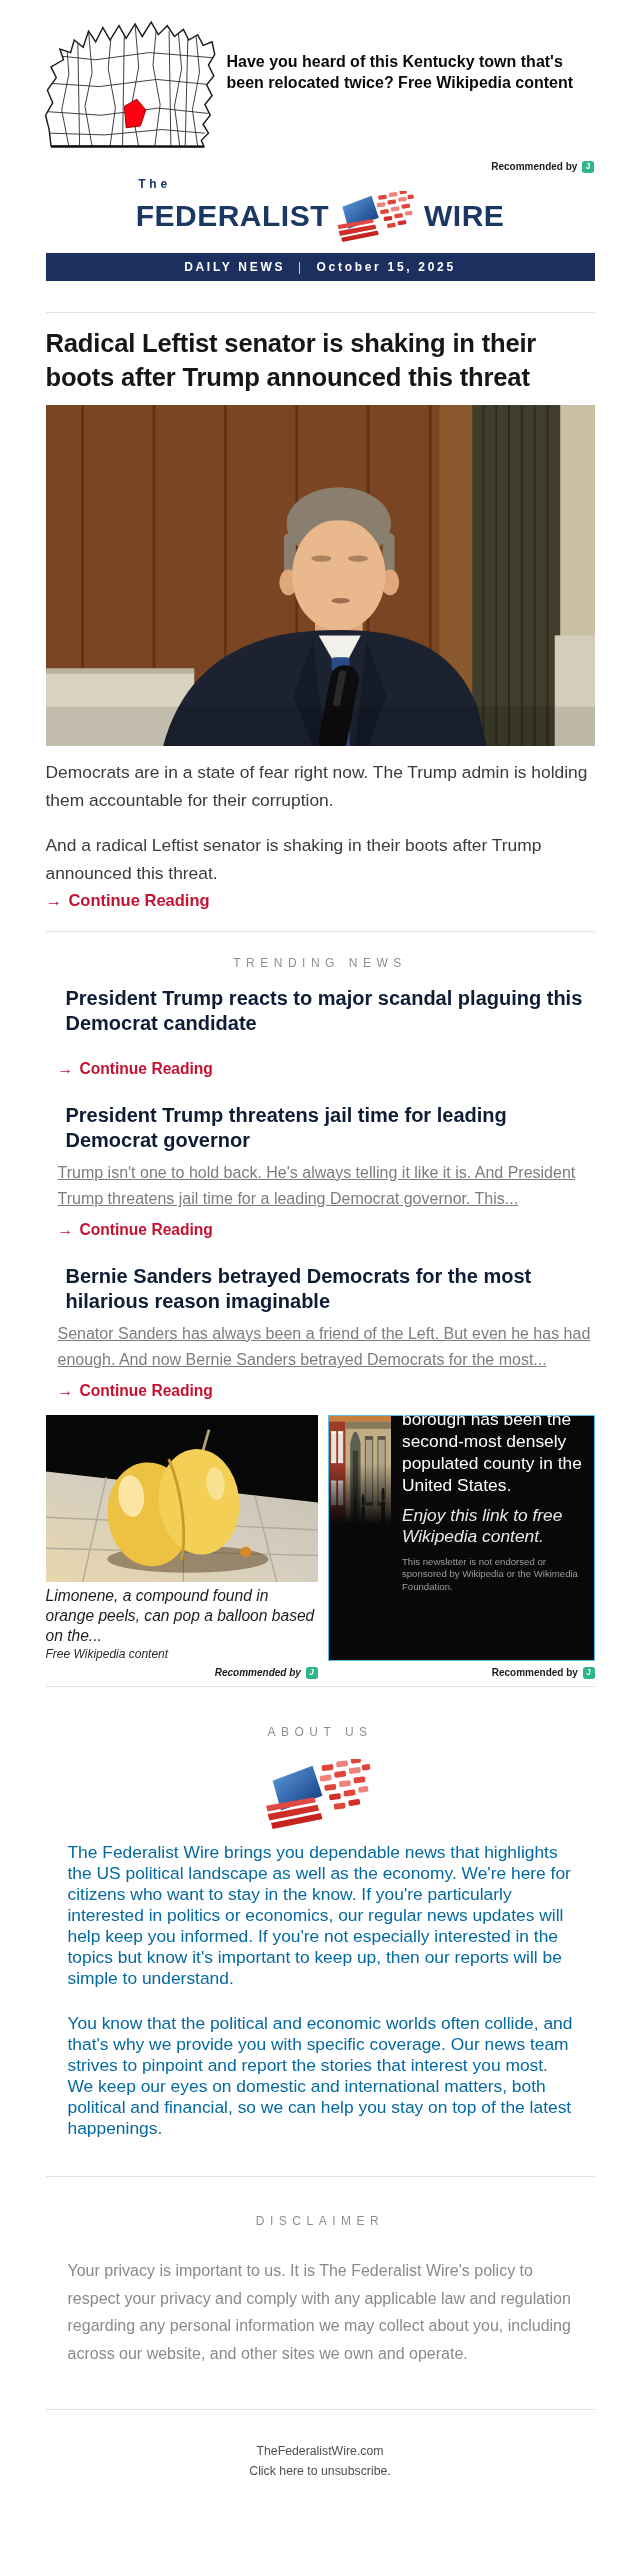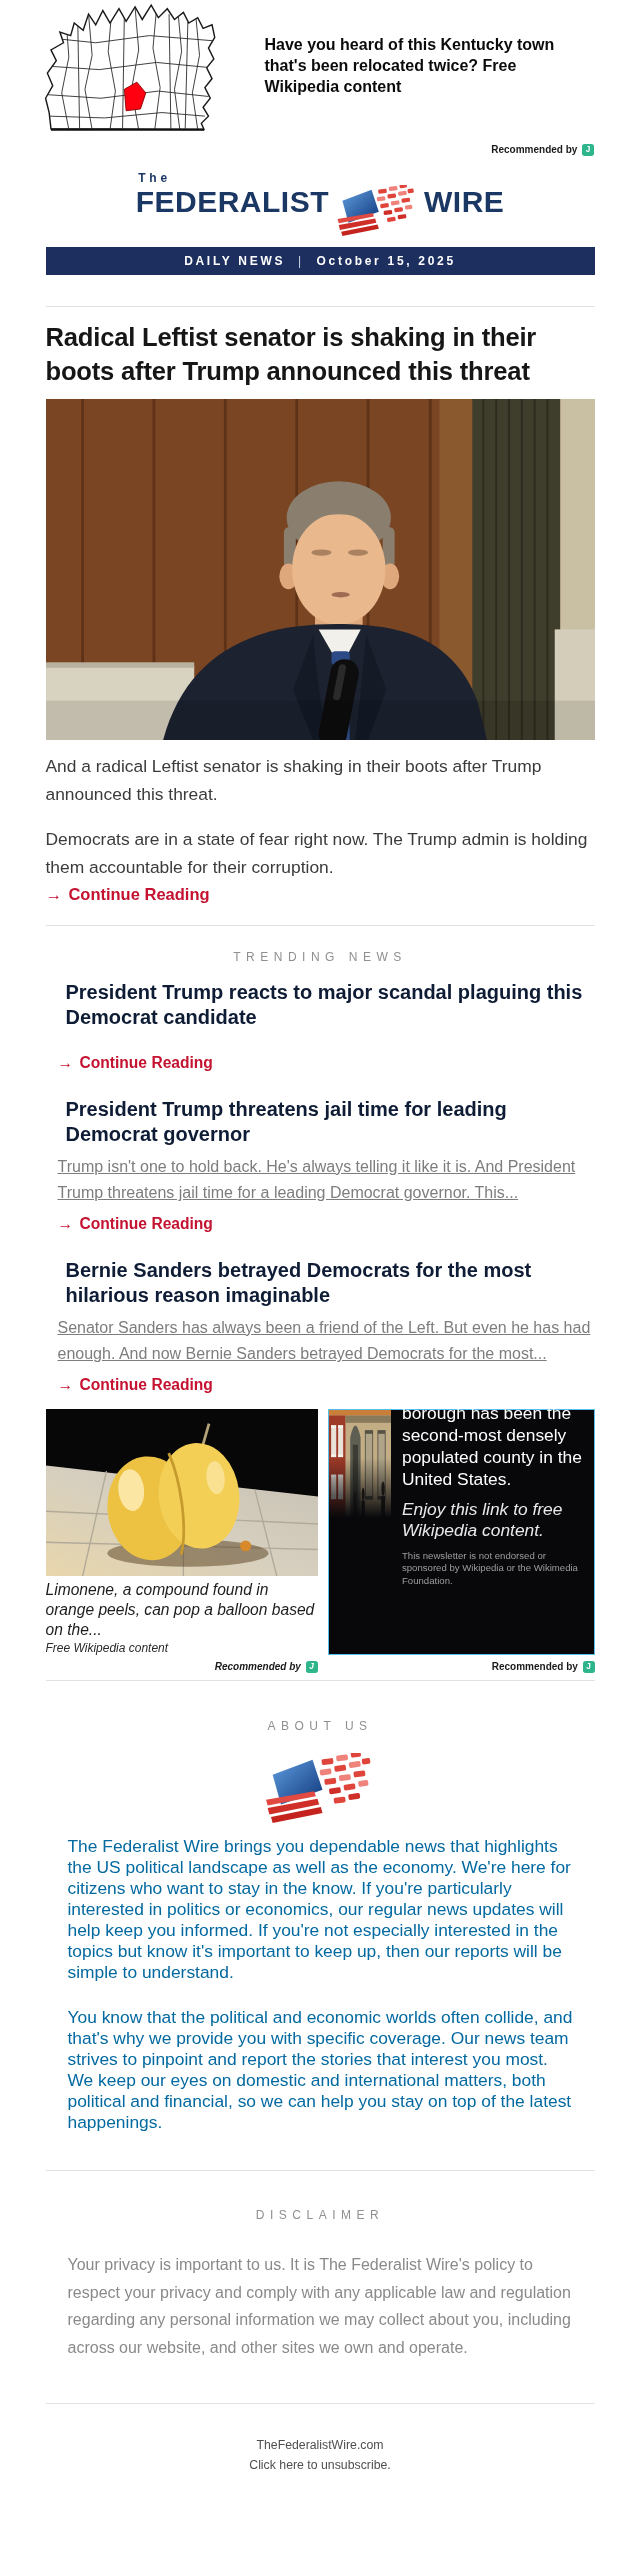--- a/index.html
+++ b/index.html
@@ -1,33 +1,33 @@
 <!DOCTYPE html>
 <html style="font-size:14.6px"><head>
 <meta charset="utf-8">
 <style>
   * { margin:0; padding:0; box-sizing:border-box; }
   body { background:#ffffff; font-family:"Liberation Sans", sans-serif; }
   .page { width:640px; min-height:2576px; margin:0 auto; background:#fff; overflow:hidden; }
   .content { width:549px; margin:0 auto; }
 
   
-  .top-ad { display:flex; padding:3px 46px 0 42px; cursor:pointer;gap:38px; }
+  .top-ad { display:flex; padding:20px 46px 0 42px; cursor:pointer; }
   .top-ad .map { width:179px; height:135px; flex:0 0 auto; }
   .top-ad .ad-headline { padding:31px 0 0 5.5px; font-weight:bold; font-size:16px; line-height:21px; color:#0b0b0b; }
   .rec-row { display:flex; justify-content:flex-end; align-items:center; padding:5.5px 46px 0 0; }
   .rec-label { font-size:10px; font-weight:bold; color:#1a1a1a; }
   .rec-badge { width:12px; height:12px; margin-left:4.6px; border-radius:2.7px; background:#2fb58c; color:#fff;
                font-size:8.2px; font-weight:bold; display:flex; align-items:center; justify-content:center; }
 
   
-  .logo-wrap { text-align:center; margin-top:15px; }
+  .logo-wrap { text-align:center; margin-top:4px; }
   .logo { display:inline-block; text-align:left; cursor:pointer; }
   .logo .the { font-size:12px; font-weight:bold; letter-spacing:3.7px; color:#1b3764; margin-left:2.7px; }
-  .logo-row { display:flex; align-items:flex-start; }
+  .logo-row { display:flex; align-items:center; }
   .logo-row .word { font-size:30px; font-weight:bold; color:#1b3764; letter-spacing:0.5px; }
   .logo-row svg { margin:0 5.5px; }
 
   
   .news-bar { width:549px; height:28px; margin:11px auto 0; background:#1c2f5e; color:#fff;
               display:flex; align-items:center; justify-content:center; font-size:12px; font-weight:bold; letter-spacing:2.7px; }
   .news-bar .sep { margin:0 12.8px; font-weight:normal; color:#cfd6e4; }
 
   .divider { width:549px; height:0.9px; background:#e2e2e2; margin:0 auto; }
 
@@ -203,22 +203,22 @@
       <polygon points="298,252 344,252 322,294" fill="#f2f0ea"></polygon>
       <rect x="312" y="276" width="20" height="15" rx="4" fill="#2c4a85"></rect>
       <path d="M314,288 L330,288 L332,373 L308,373 Z" fill="#33518e"></path>
       <g transform="rotate(11 320 330)">
         <rect x="305" y="284" width="31" height="98" rx="15" fill="#0d0d0d"></rect>
         <rect x="313" y="290" width="8" height="40" rx="4" fill="#2a2a2a"></rect>
       </g>
       <rect x="0" y="330" width="600" height="43" fill="rgba(0,0,0,0.10)"></rect>
     </svg>
 
+    <p class="body-p">Democrats are in a state of fear right now. The Trump admin is holding them accountable for their corruption.</p>
     <p class="body-p">And a radical Leftist senator is shaking in their boots after Trump announced this threat.</p>
-    <p class="body-p">Democrats are in a state of fear right now. The Trump admin is holding them accountable for their corruption.</p>
     <a class="cr"><span class="arr">→</span><span>Continue Reading</span></a>
 
     <div class="divider" style="margin-top:21px"></div>
 
     
     <div class="sec-head" style="margin-top:24px">TRENDING NEWS</div>
 
     <div class="t-item" style="margin-top:15.6px">
       <div class="t-head">President Trump reacts to major scandal plaguing this Democrat candidate</div>
       <a class="t-cr" style="margin-top:24px"><span class="arr">→</span><span>Continue Reading</span></a>

